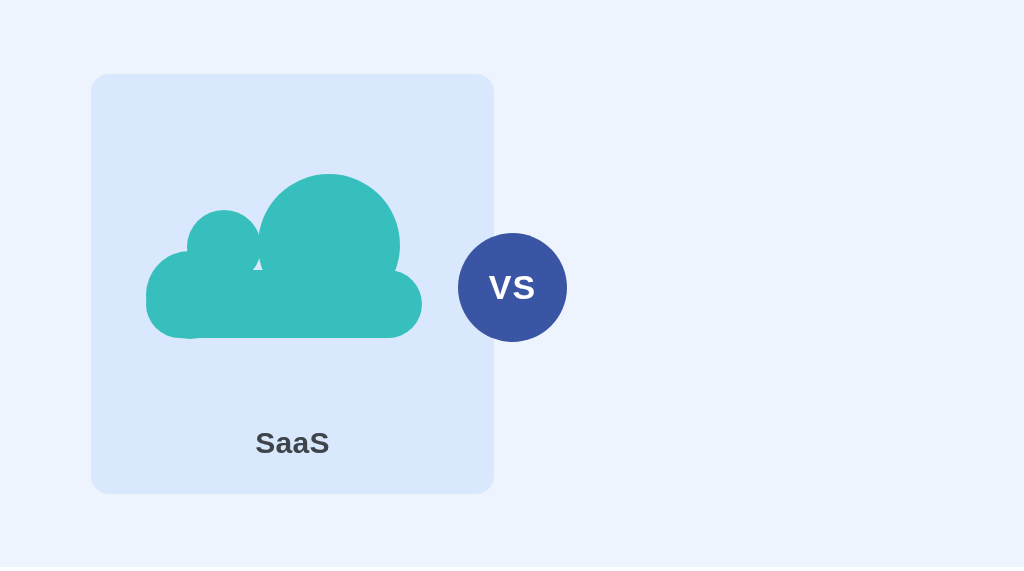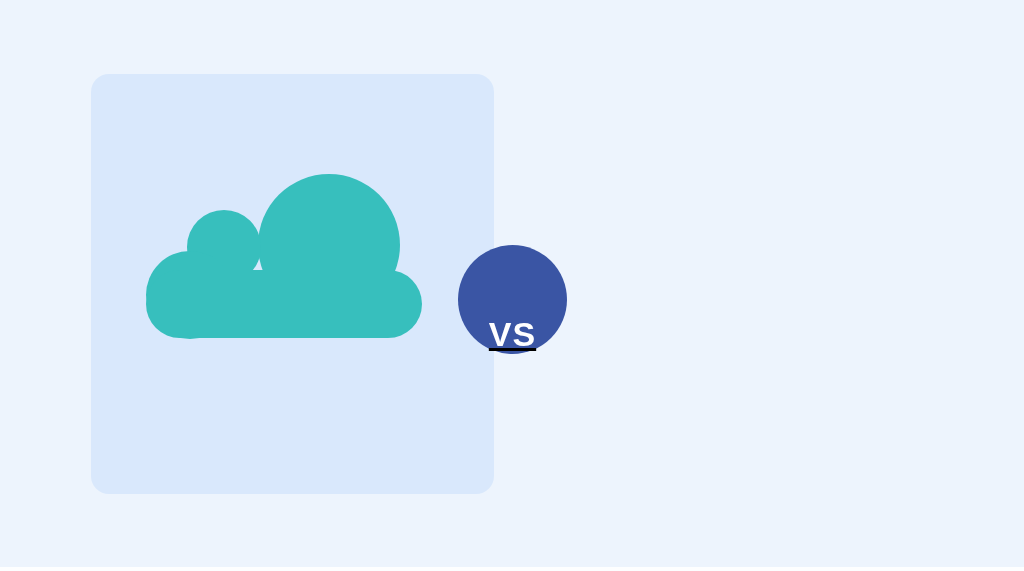--- a/index.html
+++ b/index.html
@@ -62,29 +62,28 @@
     text-align: center;
     font-size: 30px;
     font-weight: 700;
     letter-spacing: 0.3px;
     color: var(--text);
   }
 
   .vs-badge {
     position: absolute;
     left: 458px;
-    top: 245px;
+    top: 233px;
     width: 109px;
     height: 109px;
     border-radius: 50%;
     background: var(--blue);
     display: flex;
-    align-items: flex-end;
+    align-items: center;
     justify-content: center;
-    text-decoration: underline;
   }
   .vs-badge span {
     color: var(--vs-text);
     font-size: 34px;
     font-weight: 700;
     letter-spacing: 1px;
   }
 
   .bottom-strip {
     position: absolute;
@@ -100,20 +99,21 @@
 
 <div class="stage">
 
   <div class="card card-left">
     <svg class="cloud-icon" viewBox="0 0 278 168" xmlns="http://www.w3.org/2000/svg" aria-hidden="true">
       <circle class="fill-teal" cx="185" cy="73" r="71"></circle>
       <circle class="fill-teal" cx="80" cy="75" r="37"></circle>
       <circle class="fill-teal" cx="46" cy="123" r="44"></circle>
       <rect class="fill-teal" x="2" y="98" width="276" height="68" rx="34"></rect>
     </svg>
+    <div class="card-label">SaaS</div>
   </div>
 
   <div class="vs-badge">
     <span>VS</span>
   </div>
 
 
   <div class="bottom-strip"></div>
 </div>
 

